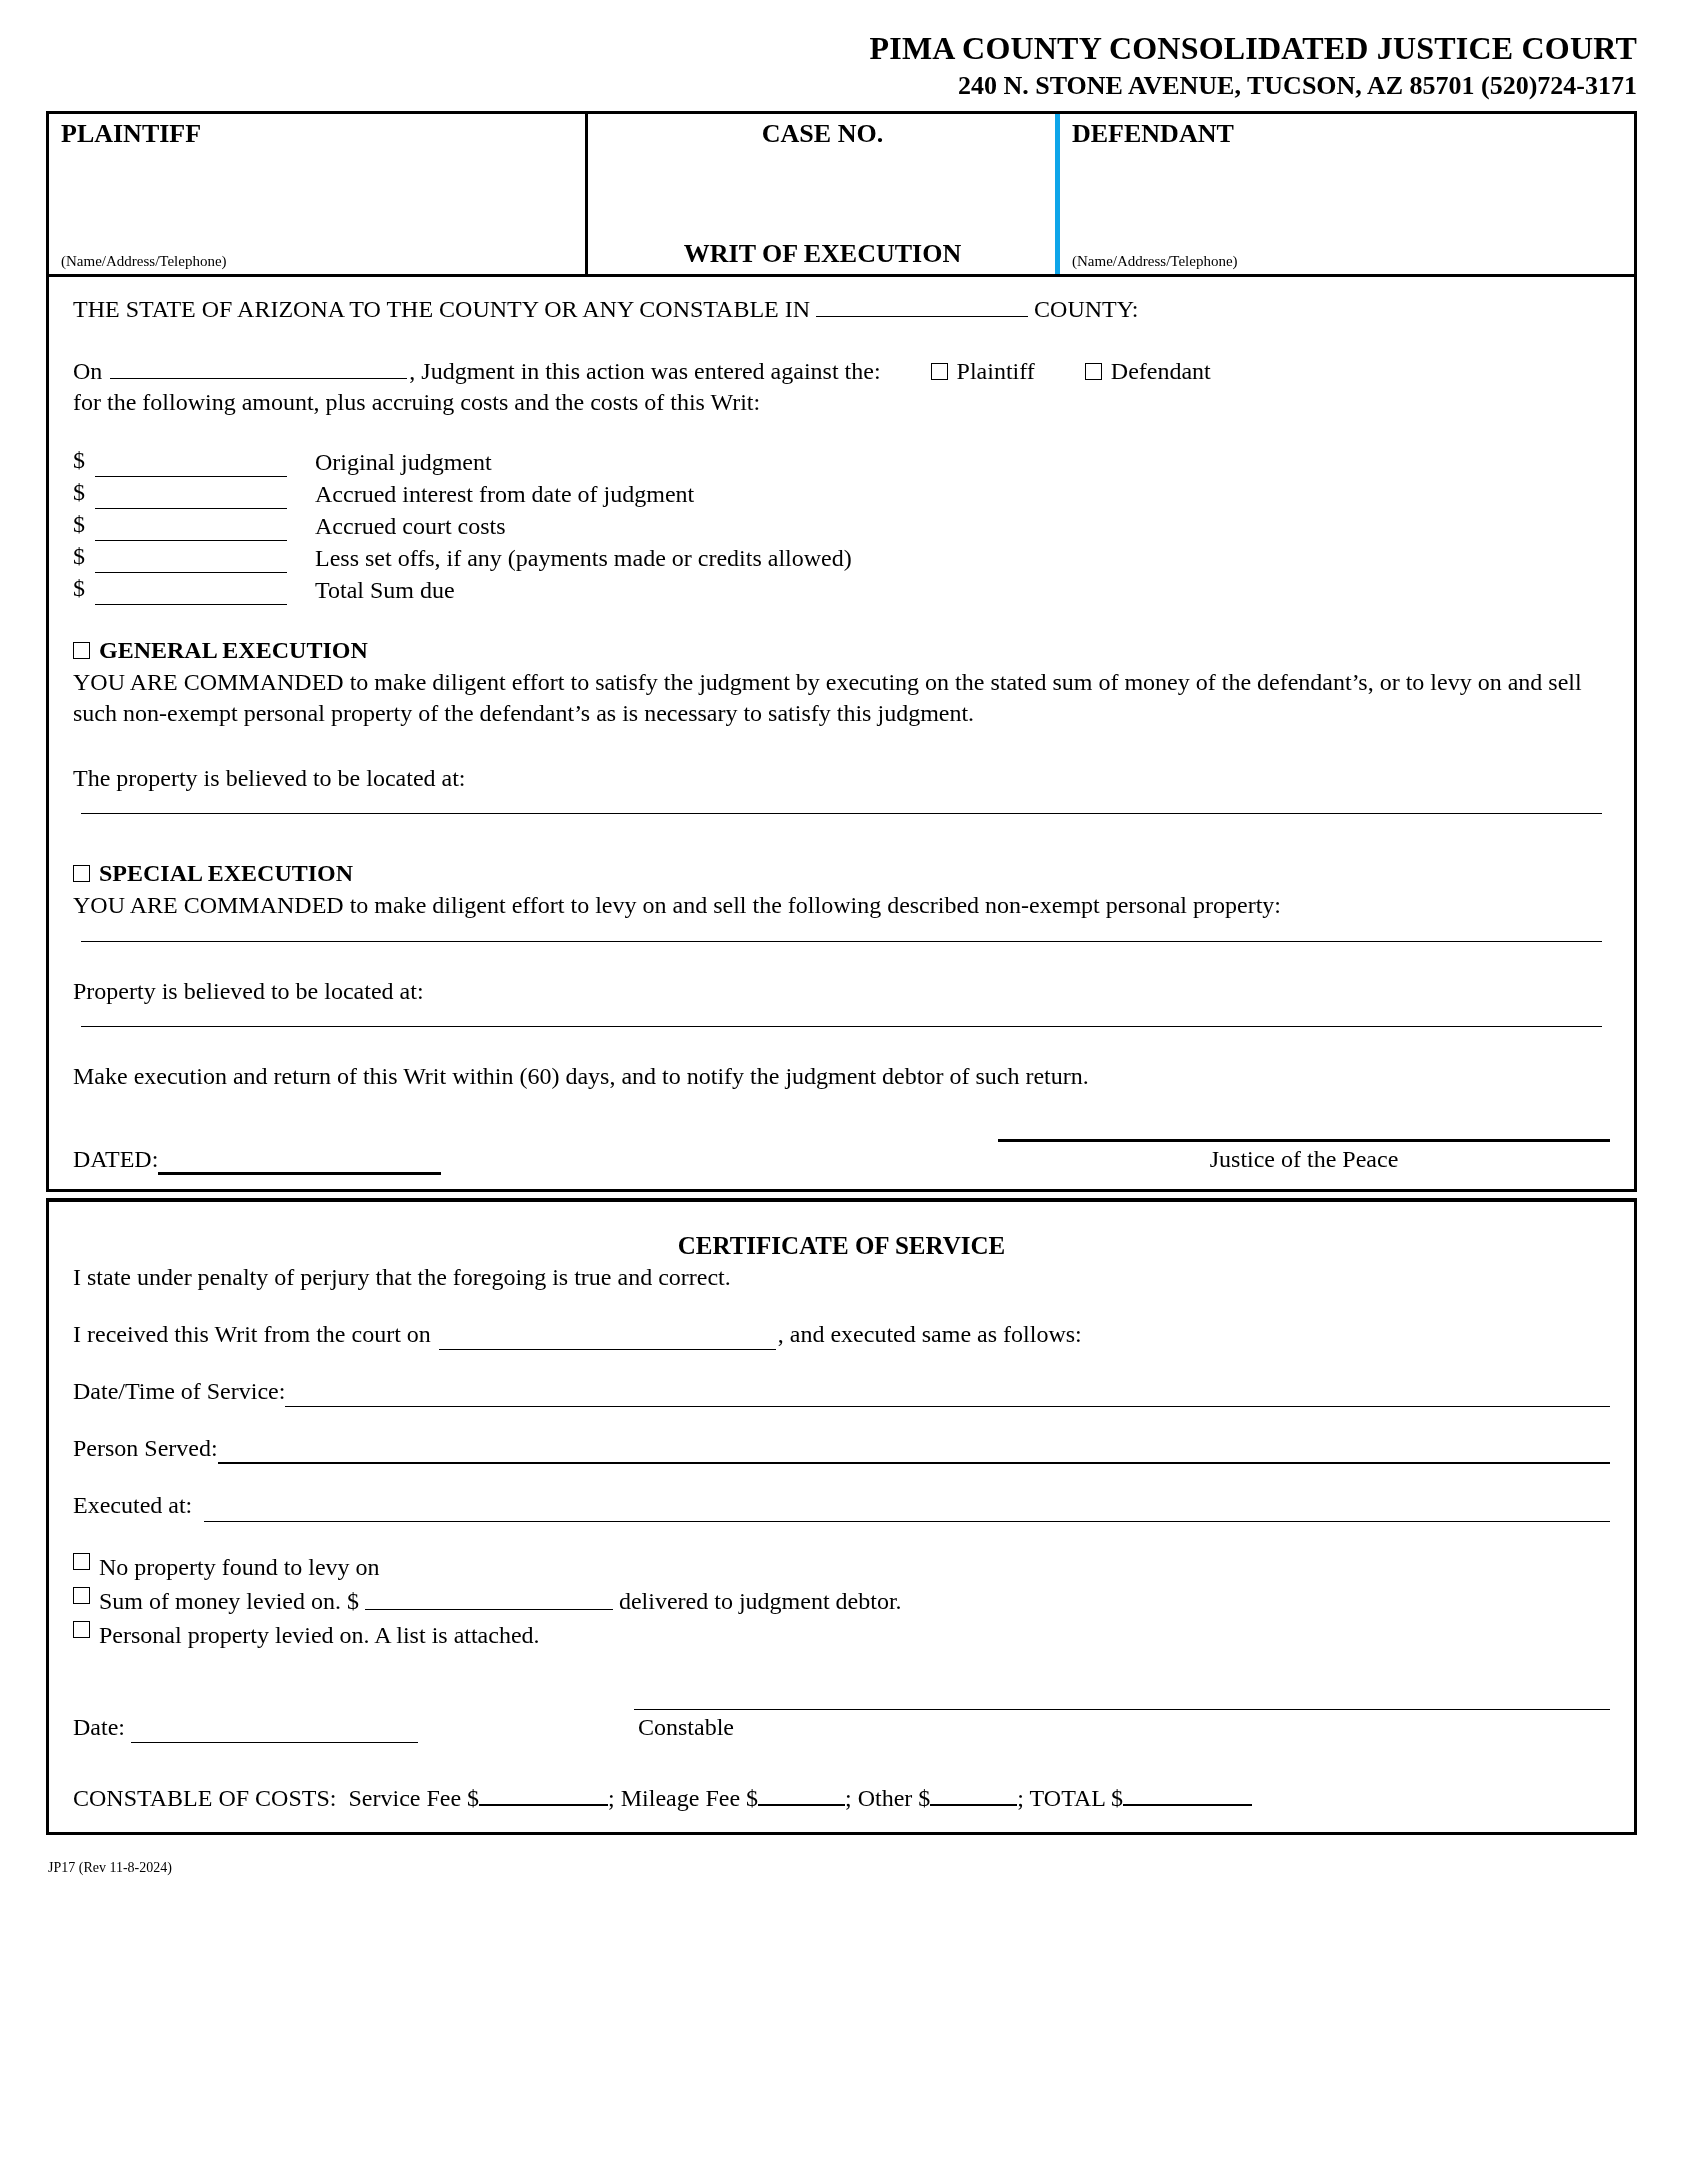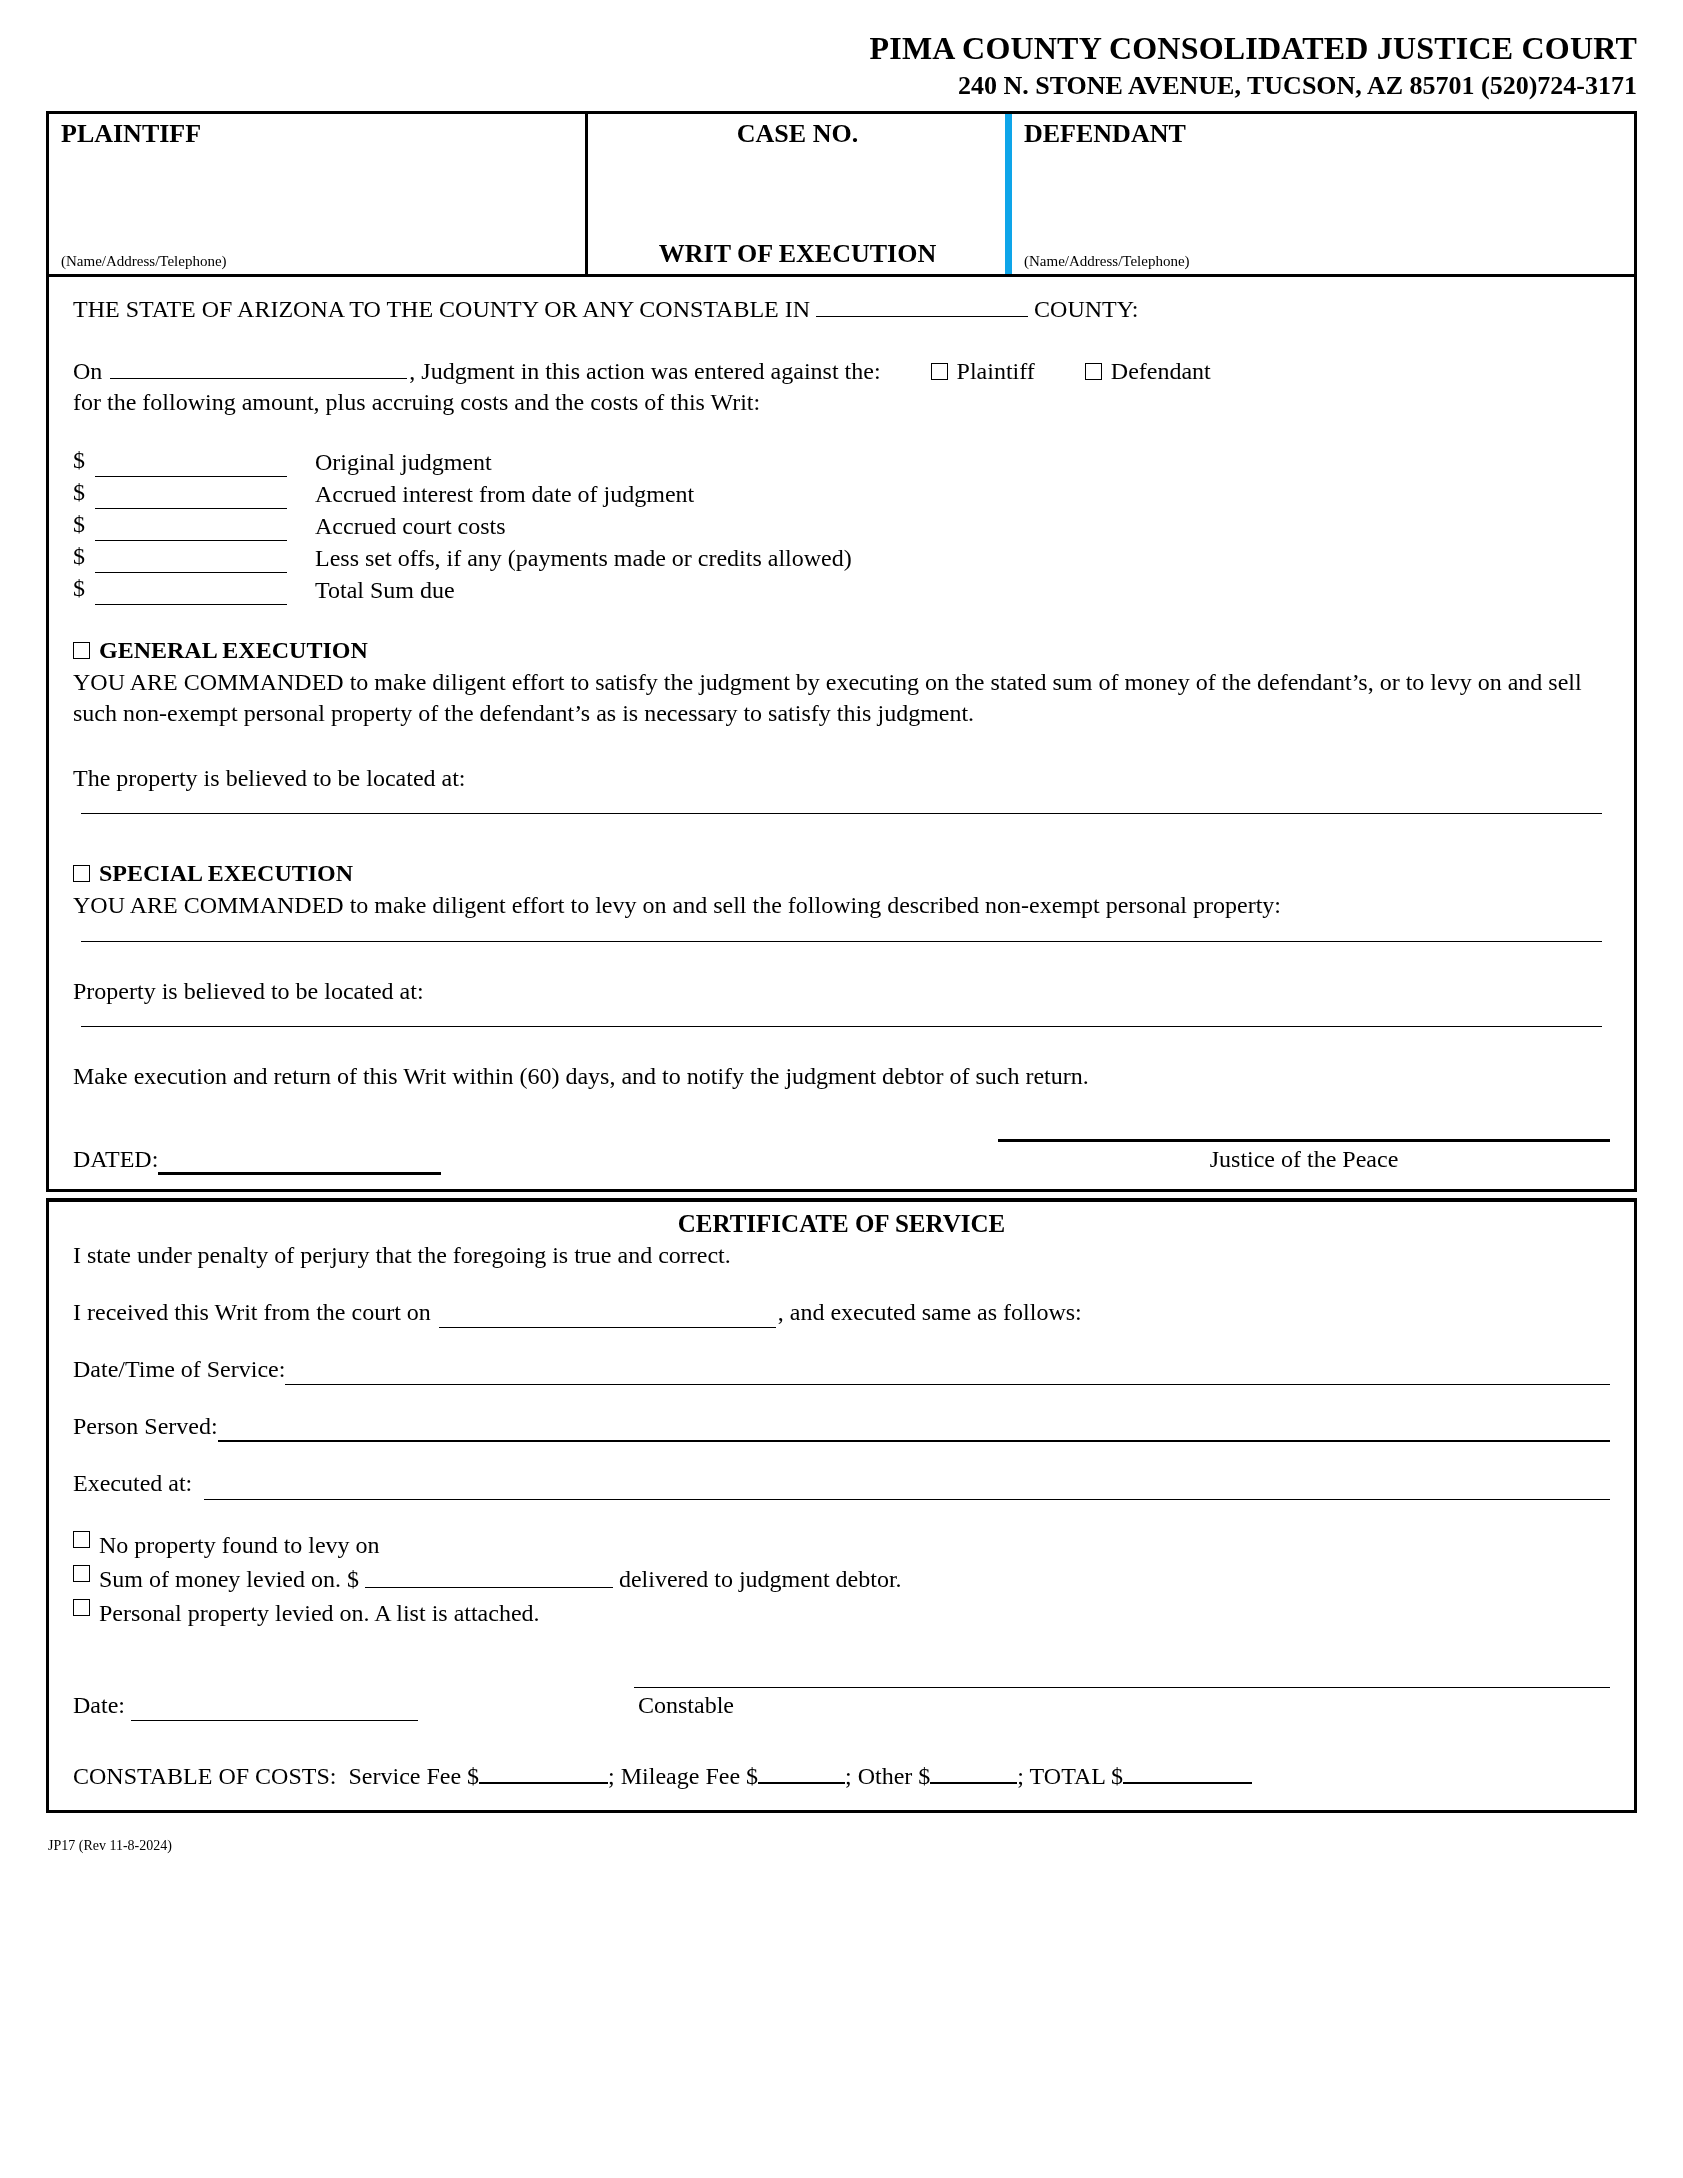--- a/index.html
+++ b/index.html
@@ -45,21 +45,21 @@
     display: flex;
     height: 166px;
   }
   .cap-col {
     position: relative;
     padding: 6px 10px 4px 12px;
     display: flex;
     flex-direction: column;
   }
   .cap-plaintiff { width: 539px; border-right: 3px solid #000; }
-  .cap-case      { width: 424px; border-right: 7px solid #0ea5e9; text-align: center; }
+  .cap-case      { width: 472px; border-right: 5px solid #0ea5e9; text-align: center; }
   .cap-defendant { flex: 1; }
 
   .cap-title {
     font-size: 26px;
     font-weight: bold;
     line-height: 1.1;
   }
   .cap-title-center { text-align: center; }
   .cap-spacer { flex: 1; }
   .cap-sub {
@@ -161,20 +161,21 @@
     margin-top: 6px;
     padding: 8px 24px 18px 24px;
     font-size: 24px;
     line-height: 1.30;
   }
   .cert-title {
     text-align: center;
     font-weight: bold;
     font-size: 25px;
     line-height: 1.1;
+    margin-top: 22px;
   }
   .cert-stmt { margin-top: 2px; }
 
   .field-row {
     display: flex;
     align-items: flex-end;
     margin-top: 26px;
   }
   .field-label { white-space: nowrap; }
   .field-line { flex: 1; border-bottom: 1.6px solid #000; height: 24px; }

